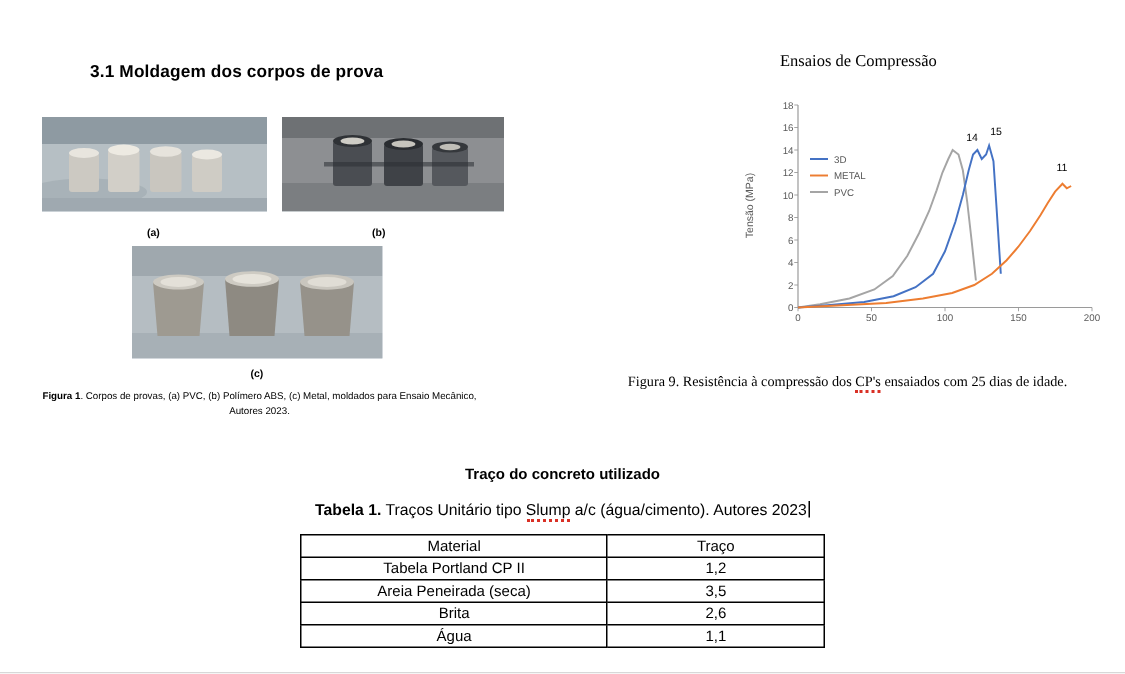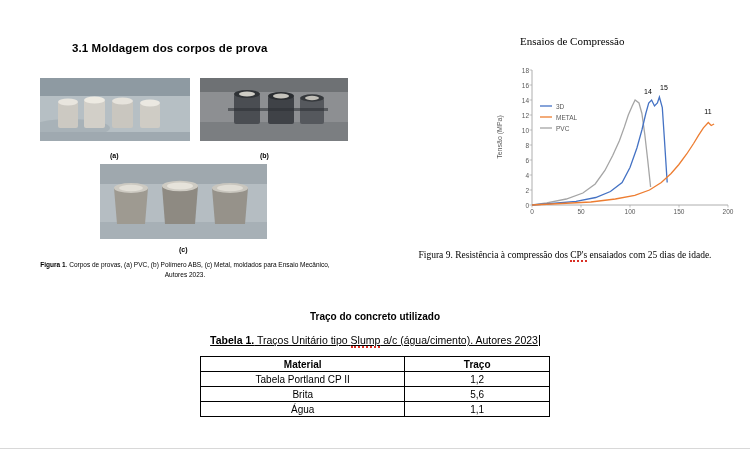--- a/index.html
+++ b/index.html
@@ -15,21 +15,21 @@
     position: relative;
     width: 750px;
     height: 449px;
     background: #fff;
     border-bottom: 1px solid #d8d8d8;
   }
 
   
   .left-col {
     position: absolute;
-    left: 12px; top: 0;
+    left: 0; top: 0;
     width: 360px; height: 316px;
   }
   .section-title {
     position: absolute;
     left: 60px; top: 42px;
     font-size: 11.5px;
     font-weight: bold;
     letter-spacing: 0.1px;
   }
 
@@ -102,21 +102,20 @@
     text-align: center;
     font-size: 10px;
     font-weight: bold;
     margin-top: 6px;
     font-family: "Liberation Sans", sans-serif;
   }
   .tabela-cap {
     text-align: center;
     font-size: 10.5px;
     margin-top: 12px;
-    text-decoration: underline;
   }
   .tabela-cap b { font-weight: bold; }
   .slump-err {
     border-bottom: 2px dotted #d93025;
   }
   .caret {
     display: inline-block;
     width: 1px; height: 11px;
     background: #000;
     vertical-align: -2px;
@@ -128,21 +127,21 @@
     border-collapse: collapse;
     width: 350px;
     font-size: 10px;
   }
   table.traco th, table.traco td {
     border: 1px solid #000;
     text-align: center;
     padding: 1px 2px;
     height: 15px;
   }
-  table.traco th { font-weight: bold; text-align: center; }
+  table.traco th { font-weight: normal; text-align: center; }
   table.traco td.material { width: 205px; }
   table.traco td.valor { width: 145px; }
 
   
   .legend-item { font-size: 6.5px; fill: #595959; }
 </style>
 </head>
 <body>
 
 <div class="page">
@@ -313,22 +312,26 @@
           <th>Material</th>
           <th>Traço</th>
         </tr>
       </thead>
       <tbody>
         <tr>
           <td class="material">Tabela Portland CP II</td>
           <td class="valor">1,2</td>
         </tr>
         <tr>
+          <td class="material">Areia Peneirada (seca)</td>
+          <td class="valor">3,5</td>
+        </tr>
+        <tr>
           <td class="material">Brita</td>
-          <td class="valor">5,6</td>
+          <td class="valor">2,6</td>
         </tr>
         <tr>
           <td class="material">Água</td>
           <td class="valor">1,1</td>
         </tr>
       </tbody>
     </table>
   </div>
 
 </div>

